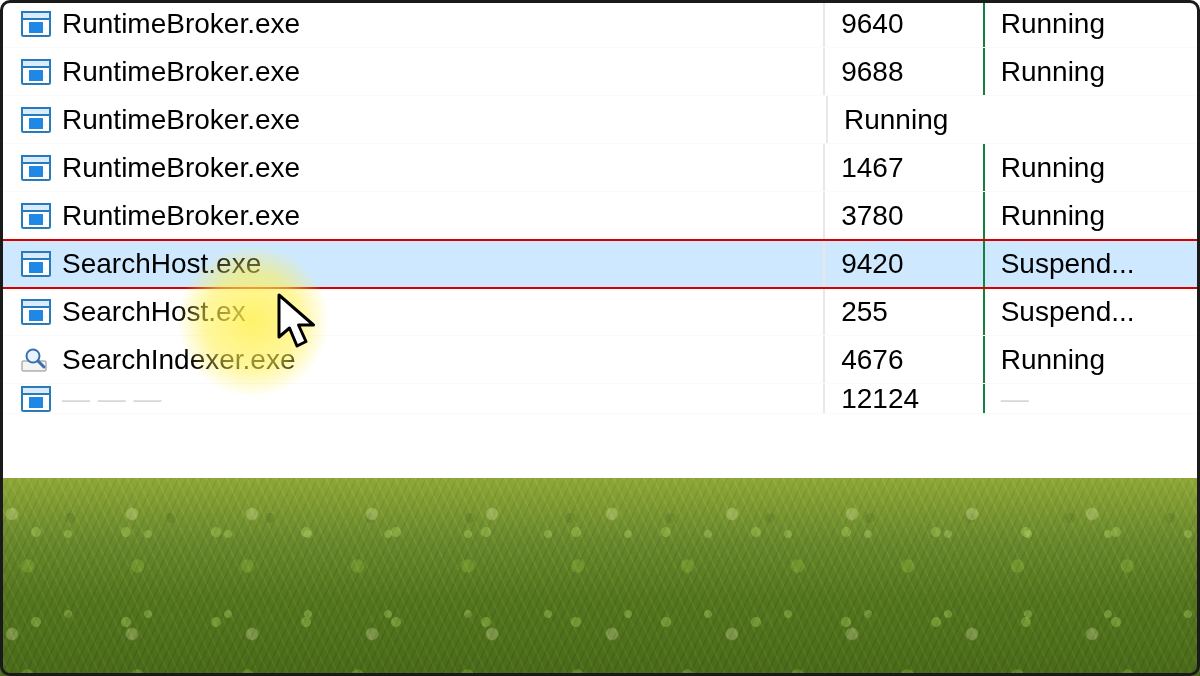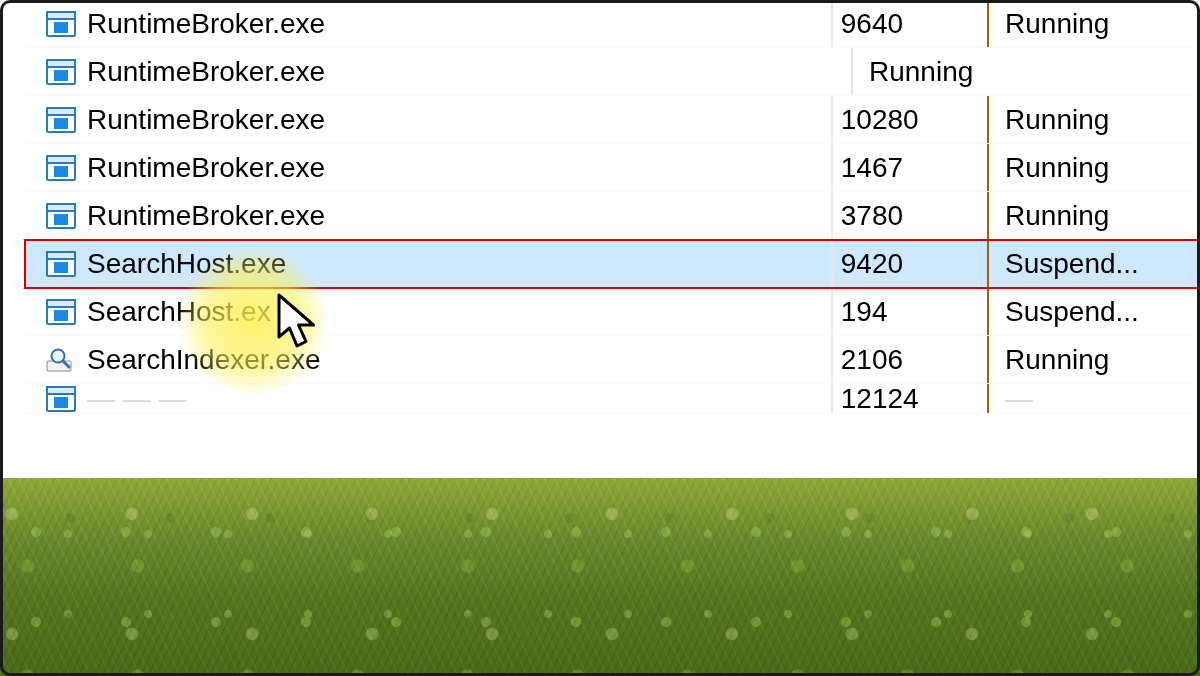--- a/index.html
+++ b/index.html
@@ -15,40 +15,39 @@
   .task-list {
     width: 100%;
     border-collapse: collapse;
   }
   .row {
     display: flex;
     align-items: center;
     height: 48px;
     border-bottom: 1px solid rgba(0,0,0,0.02);
     position: relative;
-    margin-left: 25px;
   }
   .row.selected {
     background: #cde8ff;
     outline: 2.5px solid #d60000;
     outline-offset: -1px;
     z-index: 2;
   }
   .col-name {
     display: flex;
     align-items: center;
     width: 828px;
     padding-left: 20px;
     border-right: 2px solid #e8e8e8;
     height: 100%;
   }
   .col-pid {
     width: 160px;
-    padding-left: 8px;
-    border-right: 2px solid #a16207;
+    padding-left: 16px;
+    border-right: 2px solid #15803d;
     height: 100%;
     display: flex;
     align-items: center;
   }
   .col-status {
     width: 216px;
     padding-left: 16px;
     height: 100%;
     display: flex;
     align-items: center;
@@ -142,37 +141,37 @@
       <div class="col-name">
         <span class="icon">
           <svg width="30" height="26" viewBox="0 0 30 26">
             <rect x="1" y="1" width="28" height="24" rx="1.5" fill="#ffffff" stroke="#2a7ab8" stroke-width="2"></rect>
             <rect x="1" y="1" width="28" height="7" fill="#d9ecff" stroke="#2a7ab8" stroke-width="2"></rect>
             <rect x="8" y="11" width="14" height="11" fill="#1e88e5"></rect>
           </svg>
         </span>
         <span>RuntimeBroker.exe</span>
       </div>
-      <div class="col-status">
-        <span>Running</span>
-      </div>
-    </div>
-    <div class="row">
-      <div class="col-name">
-        <span class="icon">
-          <svg width="30" height="26" viewBox="0 0 30 26">
-            <rect x="1" y="1" width="28" height="24" rx="1.5" fill="#ffffff" stroke="#2a7ab8" stroke-width="2"></rect>
-            <rect x="1" y="1" width="28" height="7" fill="#d9ecff" stroke="#2a7ab8" stroke-width="2"></rect>
-            <rect x="8" y="11" width="14" height="11" fill="#1e88e5"></rect>
-          </svg>
-        </span>
-        <span>RuntimeBroker.exe</span>
-      </div>
-      <div class="col-pid">
-        <span>10280</span>
+      <div class="col-pid">
+        <span>9688</span>
+      </div>
+      <div class="col-status">
+        <span>Running</span>
+      </div>
+    </div>
+    <div class="row">
+      <div class="col-name">
+        <span class="icon">
+          <svg width="30" height="26" viewBox="0 0 30 26">
+            <rect x="1" y="1" width="28" height="24" rx="1.5" fill="#ffffff" stroke="#2a7ab8" stroke-width="2"></rect>
+            <rect x="1" y="1" width="28" height="7" fill="#d9ecff" stroke="#2a7ab8" stroke-width="2"></rect>
+            <rect x="8" y="11" width="14" height="11" fill="#1e88e5"></rect>
+          </svg>
+        </span>
+        <span>RuntimeBroker.exe</span>
       </div>
       <div class="col-status">
         <span>Running</span>
       </div>
     </div>
     <div class="row">
       <div class="col-name">
         <span class="icon">
           <svg width="30" height="26" viewBox="0 0 30 26">
             <rect x="1" y="1" width="28" height="24" rx="1.5" fill="#ffffff" stroke="#2a7ab8" stroke-width="2"></rect>
@@ -230,39 +229,39 @@
         <span class="icon">
           <svg width="30" height="26" viewBox="0 0 30 26">
             <rect x="1" y="1" width="28" height="24" rx="1.5" fill="#ffffff" stroke="#2a7ab8" stroke-width="2"></rect>
             <rect x="1" y="1" width="28" height="7" fill="#d9ecff" stroke="#2a7ab8" stroke-width="2"></rect>
             <rect x="8" y="11" width="14" height="11" fill="#1e88e5"></rect>
           </svg>
         </span>
         <span>SearchHost.ex</span>
       </div>
       <div class="col-pid">
-        <span>194</span>
+        <span>255</span>
       </div>
       <div class="col-status">
         <span>Suspend...</span>
       </div>
     </div>
     <div class="row">
       <div class="col-name">
         <span class="icon">
           <svg width="30" height="26" viewBox="0 0 30 26">
             <rect x="1" y="14" width="24" height="10" rx="1" fill="#f4f4f4" stroke="#8a8a8a" stroke-width="1"></rect>
             <circle cx="12" cy="9" r="6.5" fill="#eaf4ff" stroke="#3a6fb0" stroke-width="2"></circle>
             <line x1="17" y1="14" x2="23" y2="20" stroke="#3a6fb0" stroke-width="3" stroke-linecap="round"></line>
           </svg>
         </span>
         <span>SearchIndexer.exe</span>
       </div>
       <div class="col-pid">
-        <span>2106</span>
+        <span>4676</span>
       </div>
       <div class="col-status">
         <span>Running</span>
       </div>
     </div>
     <div class="row partial-row">
       <div class="col-name">
         <span class="icon">
           <svg width="30" height="26" viewBox="0 0 30 26">
             <rect x="1" y="1" width="28" height="24" rx="1.5" fill="#ffffff" stroke="#2a7ab8" stroke-width="2"></rect>

